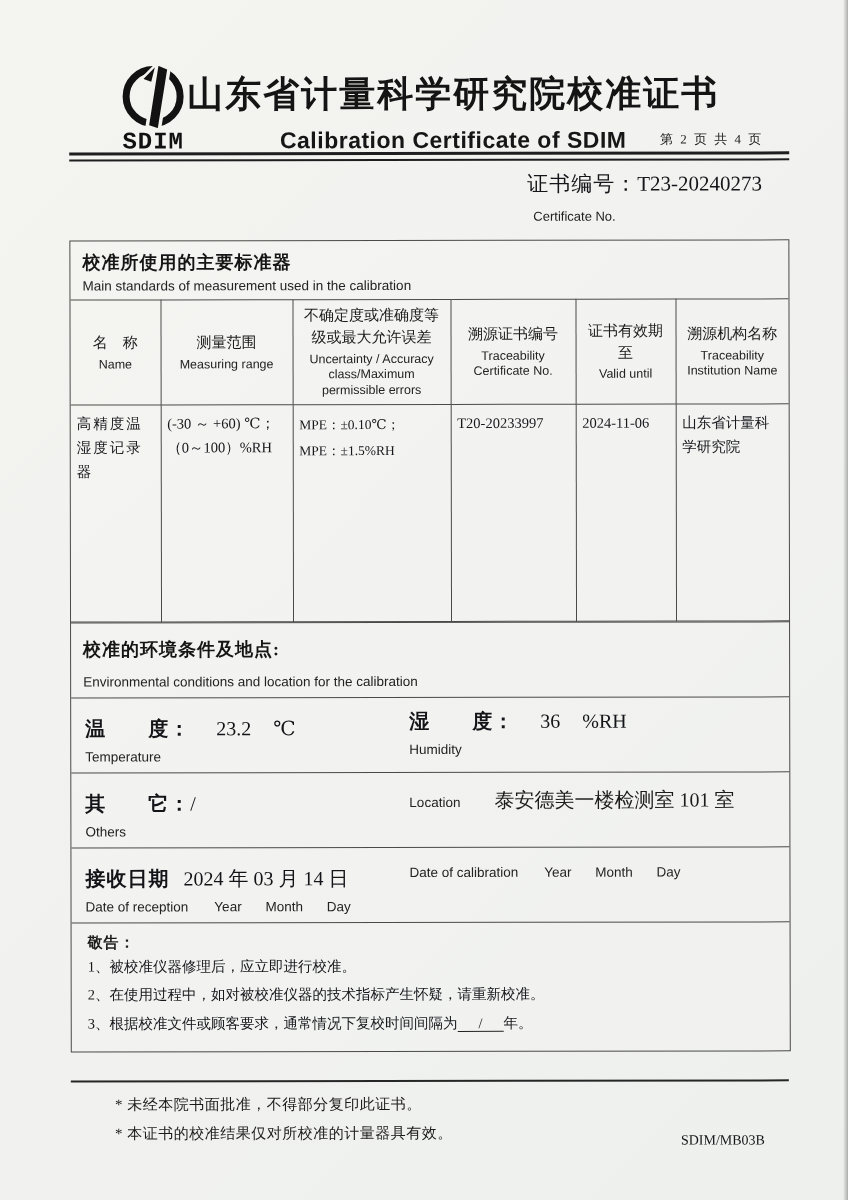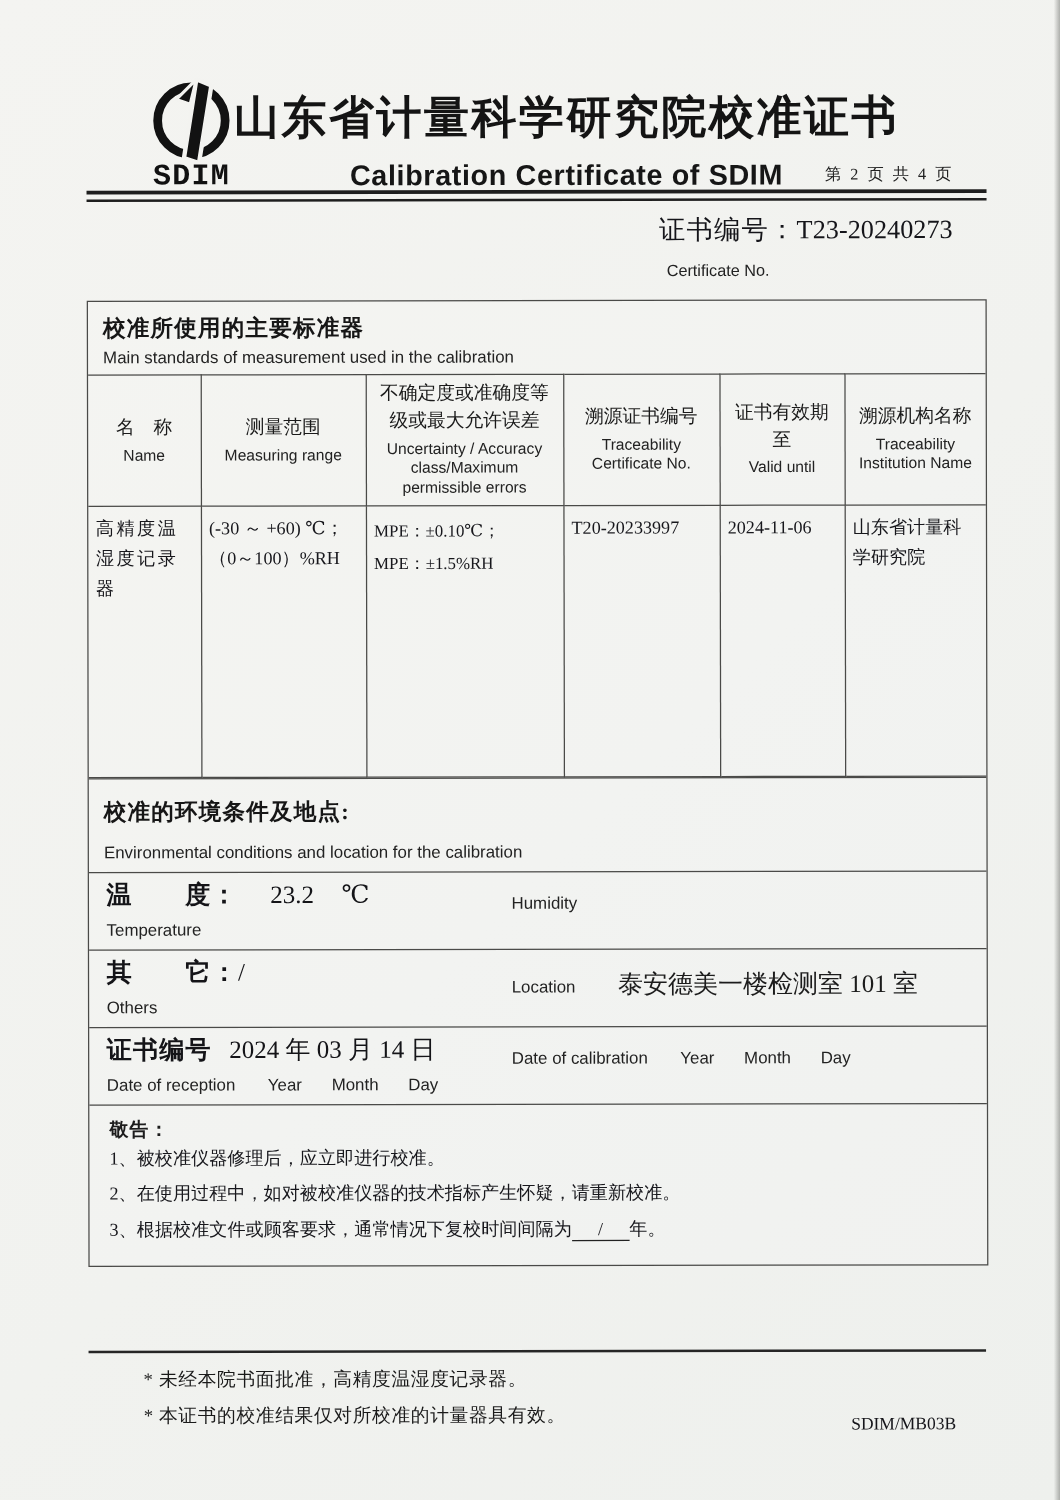--- a/index.html
+++ b/index.html
@@ -80,21 +80,21 @@
   }
   thead th{text-align:center;height:96px;font-weight:normal;margin-left:22px;}
   tbody td{height:205px;font-size:14.5px;line-height:1.65;color:#17171c;}
   .cell-name{letter-spacing:2px;}
   .cell-mpe{font-size:13.5px;line-height:1.9;}
 
   .env-title{border-top:1px solid #4a4a48;padding:14px 12px 8px 12px;}
   .env-title .sec-title-en{margin-top:13px;}
 
   .split-row{border-top:1px solid #4a4a48;display:flex;}
-  .split-row .half-l{width:338px;padding:4px 0 8px 14px;box-sizing:border-box;}
+  .split-row .half-l{width:338px;padding:17px 0 8px 14px;box-sizing:border-box;}
   .split-row .half-r{flex:1;padding:10px 0 8px 0;box-sizing:border-box;}
   .cn-line{font-size:20px;color:#141418;}
   .cn-label{font-weight:600;letter-spacing:1px;}
   .val{margin-left:26px;}
   .unit{margin-left:22px;}
   .en-sub{
     font-family:"Liberation Sans","DejaVu Sans",sans-serif;
     font-size:13.5px;color:#222;margin-top:7px;
   }
   .loc-line2{font-size:20px;margin-top:4px;display:flex;align-items:baseline;}
@@ -221,20 +221,23 @@
       </div>
 
       <div class="split-row">
         <div class="half-l">
           <div class="cn-line">
             <span class="cn-label">温　　度：</span><span class="val">23.2</span><span class="unit">℃</span>
           </div>
           <div class="en-sub">Temperature</div>
         </div>
         <div class="half-r">
+          <div class="cn-line">
+            <span class="cn-label">湿　　度：</span><span class="val">36</span><span class="unit">%RH</span>
+          </div>
           <div class="en-sub">Humidity</div>
         </div>
       </div>
 
       <div class="split-row">
         <div class="half-l">
           <div class="cn-line">
             <span class="cn-label">其　　它：</span><span>/</span>
           </div>
           <div class="en-sub">Others</div>
@@ -243,21 +246,21 @@
           <div class="loc-line2">
             <span class="en-inline">Location</span>
             <span class="cn-part">泰安德美一楼检测室 101 室</span>
           </div>
         </div>
       </div>
 
       <div class="split-row">
         <div class="half-l">
           <div class="date-line">
-            <span class="cn-label">证书编号</span><span class="date-val">2024 年 03 月 14 日</span>
+            <span class="cn-label">接收日期</span><span class="date-val">2024 年 03 月 14 日</span>
           </div>
           <div class="en-sub date-sub">
             <span>Date of reception</span><span class="ymd">Year Month Day</span>
           </div>
         </div>
         <div class="half-r">
           <div class="en-sub date-sub">
             <span>Date of calibration</span><span class="ymd">Year Month Day</span>
           </div>
         </div>
@@ -268,20 +271,20 @@
         <div class="notice-item">1、被校准仪器修理后，应立即进行校准。</div>
         <div class="notice-item">2、在使用过程中，如对被校准仪器的技术指标产生怀疑，请重新校准。</div>
         <div class="notice-item">
           <span>3、根据校准文件或顾客要求，通常情况下复校时间间隔为</span><span class="blank-slash">/</span><span>年。</span>
         </div>
       </div>
     </div>
 
     <div class="footer-rule"></div>
     <div class="footer-notes">
-      <div class="footer-note">* 未经本院书面批准，高精度温湿度记录器。</div>
+      <div class="footer-note">* 未经本院书面批准，不得部分复印此证书。</div>
       <div class="footer-note">* 本证书的校准结果仅对所校准的计量器具有效。</div>
     </div>
     <div class="form-code">SDIM/MB03B</div>
 
   </div>
   <div class="edge-right"></div>
 </div>
 
 </body></html>

